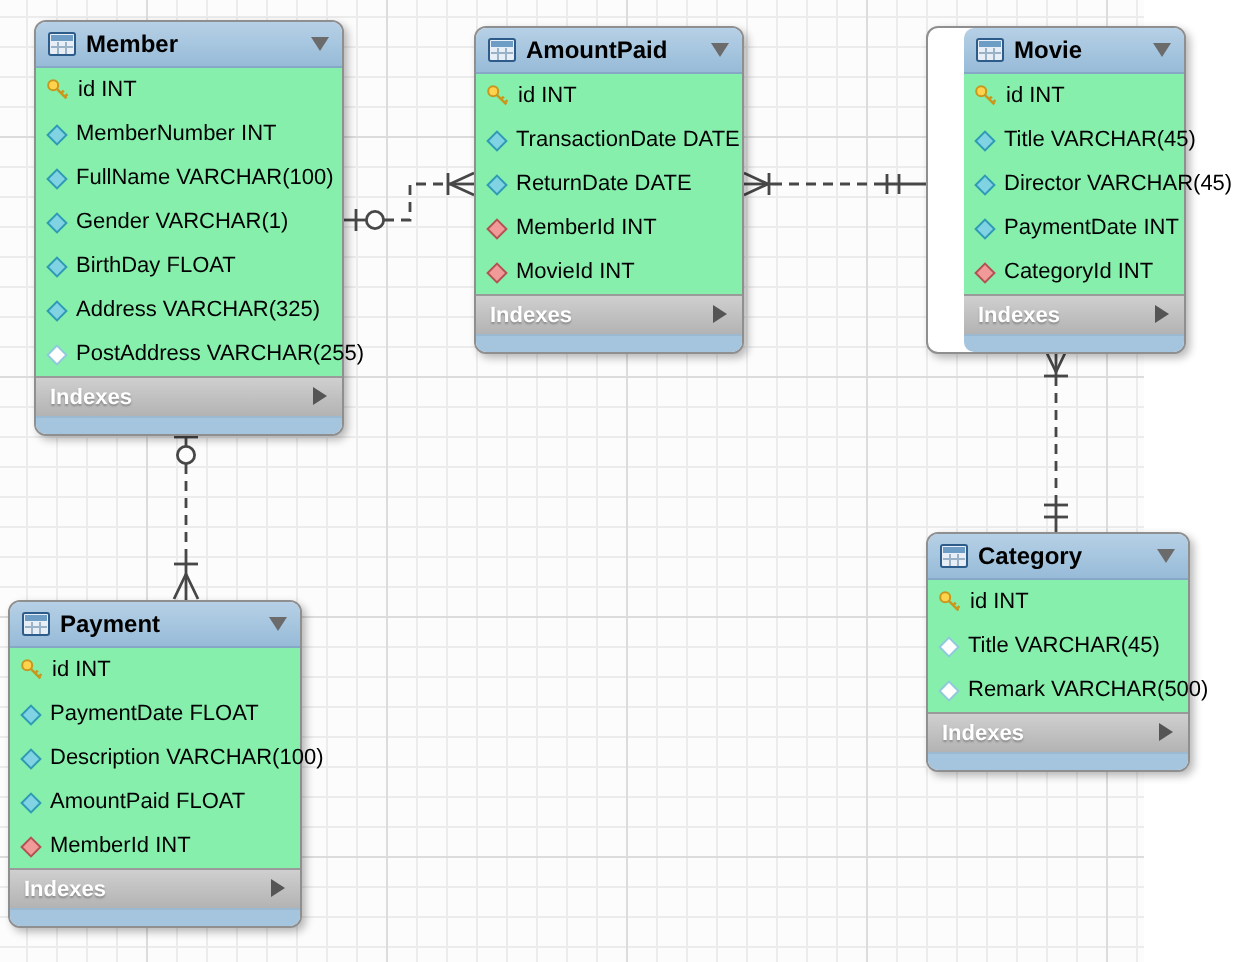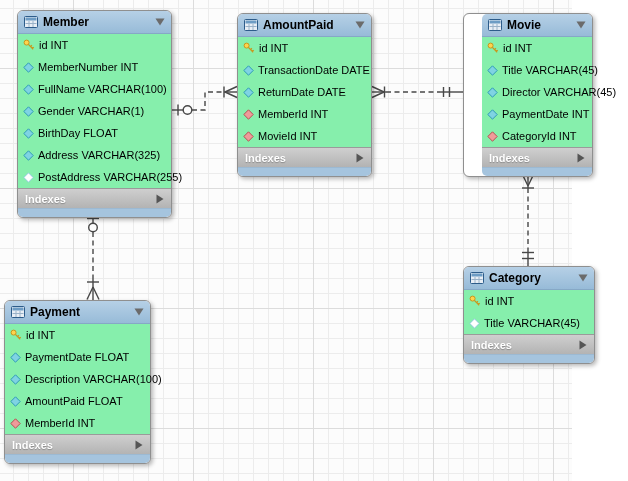--- a/index.html
+++ b/index.html
@@ -433,20 +433,28 @@
           <span class="ctext">id INT</span>
         </div>
         <div class="row">
           <span class="cicon">
             <svg width="11" height="11" viewBox="0 0 11 11">
               <polygon points="5.5,0.8 10.2,5.5 5.5,10.2 0.8,5.5" fill="#ffffff" stroke="#8ecadb" stroke-width="1"></polygon>
             </svg>
           </span>
           <span class="ctext">Title VARCHAR(45)</span>
         </div>
+        <div class="row">
+          <span class="cicon">
+            <svg width="11" height="11" viewBox="0 0 11 11">
+              <polygon points="5.5,0.8 10.2,5.5 5.5,10.2 0.8,5.5" fill="#ffffff" stroke="#8ecadb" stroke-width="1"></polygon>
+            </svg>
+          </span>
+          <span class="ctext">Remark VARCHAR(500)</span>
+        </div>
       </div>
     <div class="t-indexes">
       <span class="ilabel">Indexes</span>
       <span class="iarrow"><svg width="8" height="10" viewBox="0 0 8 10">
             <polygon points="0.5,0.5 7.5,5 0.5,9.5" fill="#555555"></polygon>
           </svg></span>
     </div>
     <div class="t-footer"></div>
   </div>
 

